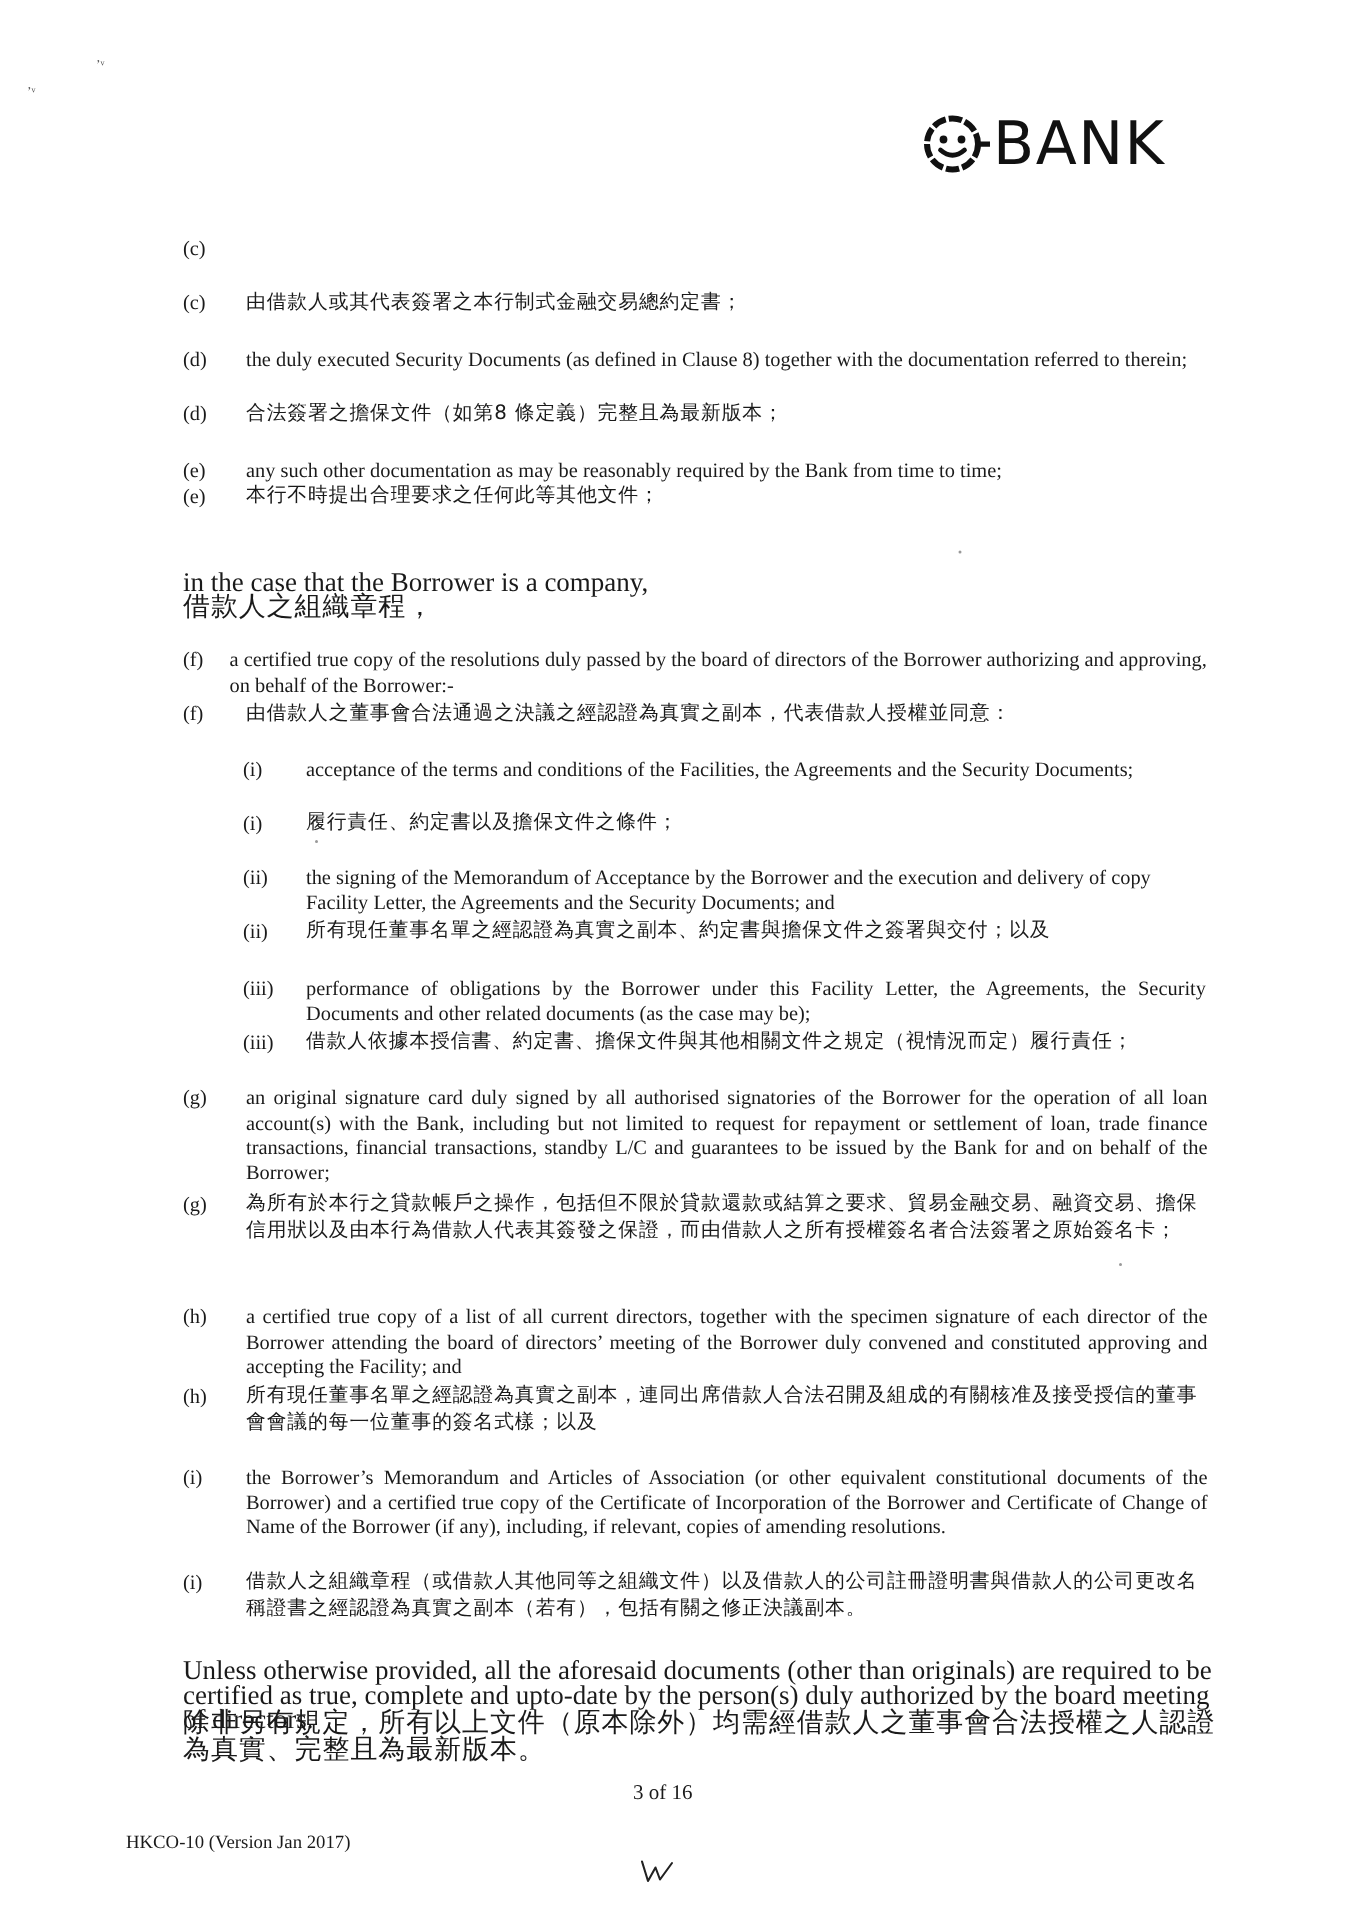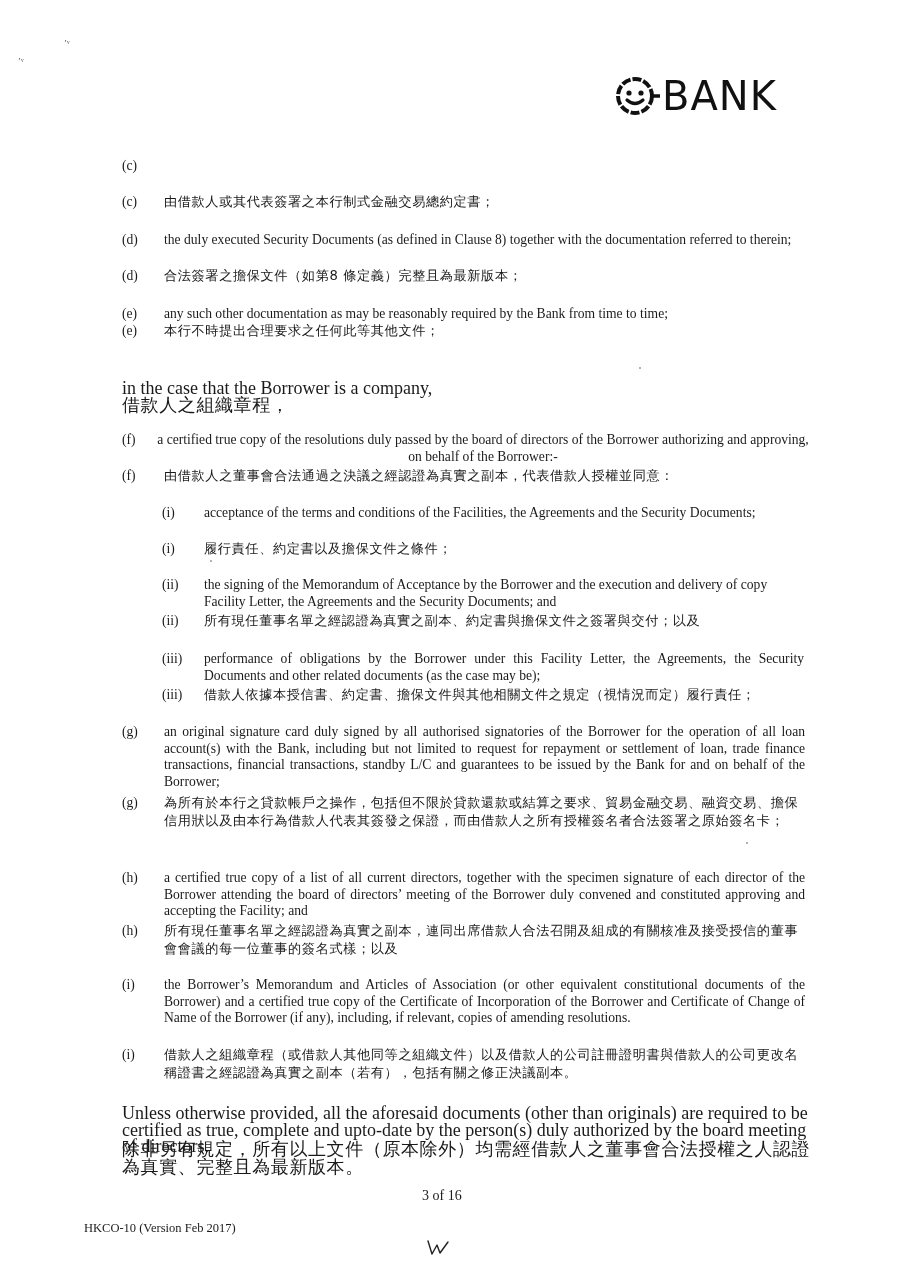--- a/index.html
+++ b/index.html
@@ -77,21 +77,21 @@
   <div class="item" style="left:122px;top:323px;width:700px;">
     <span class="label" style="width:42px;">(e)</span>
     <span class="txt zh">本行不時提出合理要求之任何此等其他文件；</span>
   </div>
 
   <div class="plain" style="left:122px;top:380px;">in the case that the Borrower is a company,</div>
   <div class="plain zh" style="left:122px;top:397px;">借款人之組織章程，</div>
 
   <div class="item" style="left:122px;top:432px;width:700px;">
     <span class="label" style="width:31px;">(f)</span>
-    <span class="txt" style="max-width:660px;text-align:center;">a certified true copy of the resolutions duly passed by the board of directors of the Borrower authorizing and approving, on behalf of the Borrower:-</span>
+    <span class="txt" style="max-width:660px;">a certified true copy of the resolutions duly passed by the board of directors of the Borrower authorizing and approving, on behalf of the Borrower:-</span>
   </div>
   <div class="item" style="left:122px;top:468px;width:700px;">
     <span class="label" style="width:42px;">(f)</span>
     <span class="txt zh">由借款人之董事會合法通過之決議之經認證為真實之副本，代表借款人授權並同意：</span>
   </div>
 
   <div class="item" style="left:162px;top:505px;width:642px;">
     <span class="label" style="width:42px;">(i)</span>
     <span class="txt just">acceptance of the terms and conditions of the Facilities, the Agreements and the Security Documents;</span>
   </div>
@@ -146,19 +146,19 @@
   </div>
 
   <div class="plain" style="left:122px;top:1105px;width:690px;">Unless otherwise provided, all the aforesaid documents (other than originals) are required to be certified as true, complete and upto-date by the person(s) duly authorized by the board meeting of directors.</div>
   <div class="plain zh" style="left:122px;top:1140px;width:690px;line-height:18px;">除非另有規定，所有以上文件（原本除外）均需經借款人之董事會合法授權之人認證為真實、完整且為最新版本。</div>
 </div>
 
 <div class="dot" style="left:639px;top:367px;"></div>
 <div class="dot" style="left:210px;top:560px;"></div>
 <div class="dot" style="left:746px;top:842px;"></div>
 
-<div class="footer-left">HKCO-10 (Version Feb 2017)</div>
+<div class="footer-left">HKCO-10 (Version Jan 2017)</div>
 <div class="footer-page">3 of 16</div>
 <span class="initials">
   <svg width="30" height="20" viewBox="0 0 30 20">
     <path d="M2 3 L6 16 L11 7 L14 15 L22 4" fill="none" stroke="#222" stroke-width="1.4" stroke-linecap="round" stroke-linejoin="round"></path>
   </svg>
 </span>
 
 </body></html>

